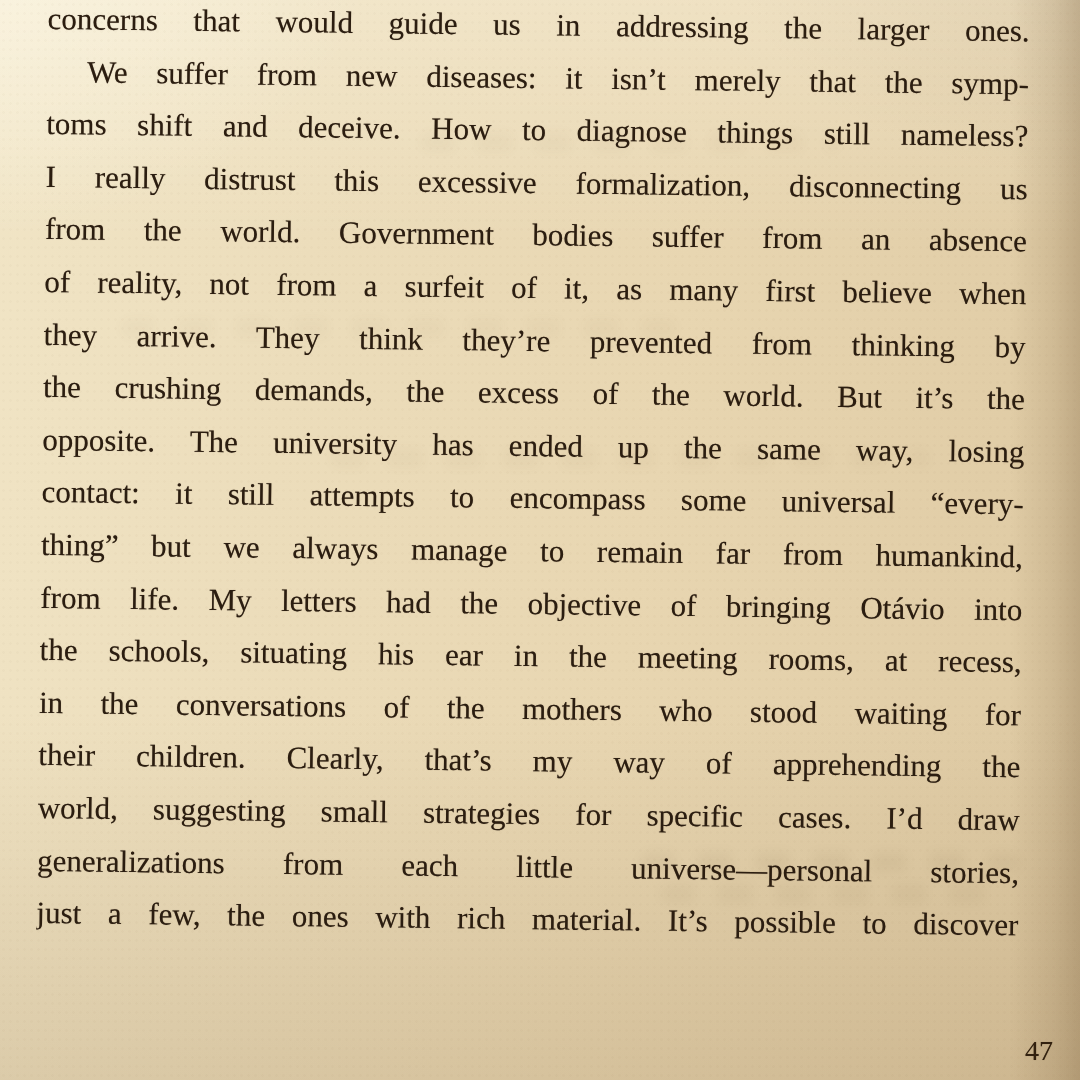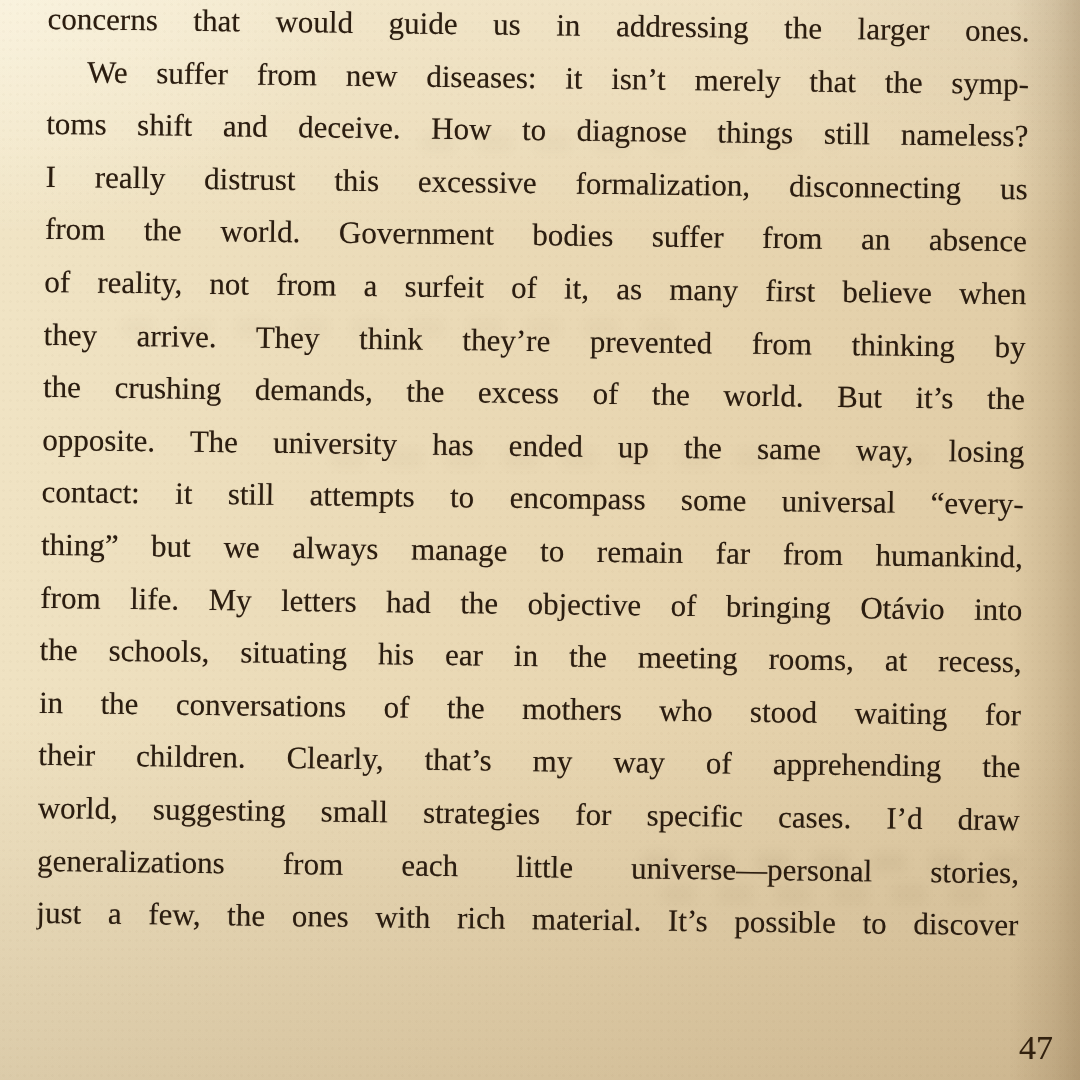--- a/index.html
+++ b/index.html
@@ -73,21 +73,21 @@
     width: 100%;
   }
   .line.indent { padding-left: 40px; }
   .ital { }
 
   .page-number {
     position: absolute;
     right: 27px;
     bottom: 13px;
     font-family: "Liberation Serif", "DejaVu Serif", serif;
-    font-size: 34px;
+    font-size: 28px;
     color: #32210f;
     text-shadow: 0 0 0.7px rgba(50,33,15,0.5);
   }
 </style>
 </head>
 <body>
 
 <div class="photo">
   <div class="grain"></div>
 

